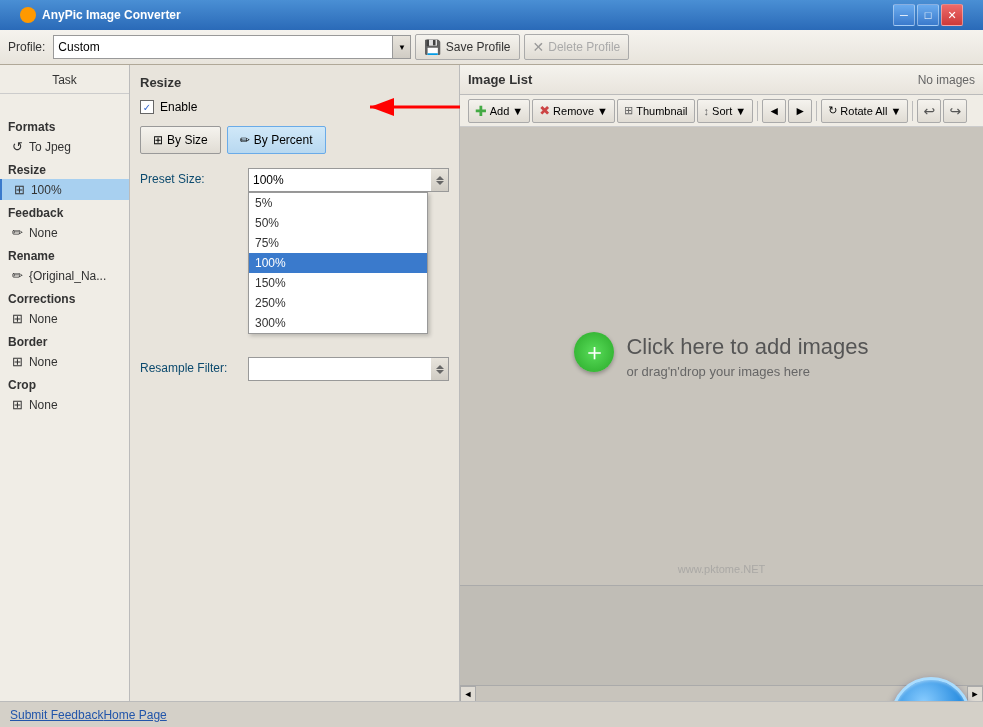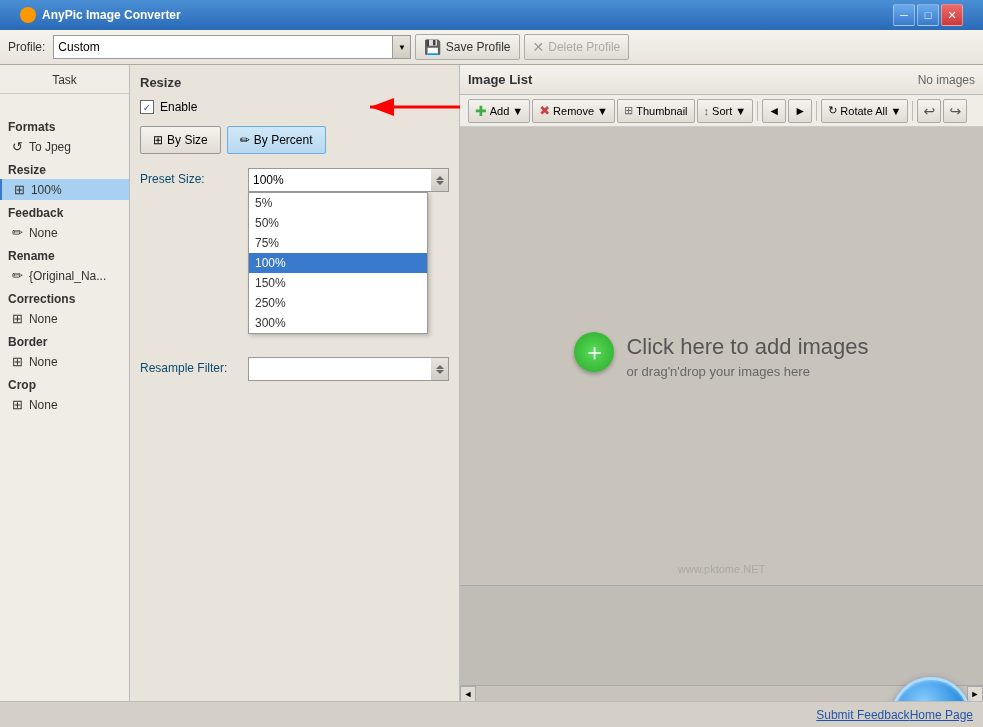--- a/index.html
+++ b/index.html
@@ -435,21 +435,21 @@
     
     .status-bar {
       position: absolute;
       bottom: 0;
       left: 0; right: 0;
       height: 26px;
       background: #d4d0c8;
       border-top: 1px solid #bbb;
       display: flex;
       align-items: center;
-      justify-content: flex-end;
+      justify-content: flex-start;
       padding: 0 10px;
       font-size: 12px;
       color: #2255aa;
     }
     .status-link {
       cursor: pointer;
       text-decoration: underline;
       color: #2255aa;
     }
   </style>

